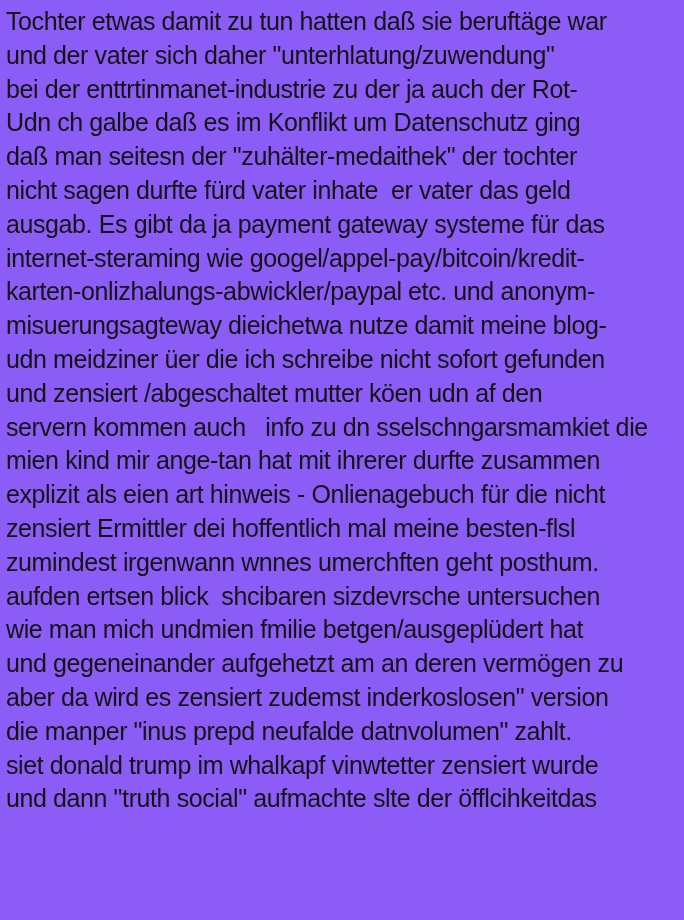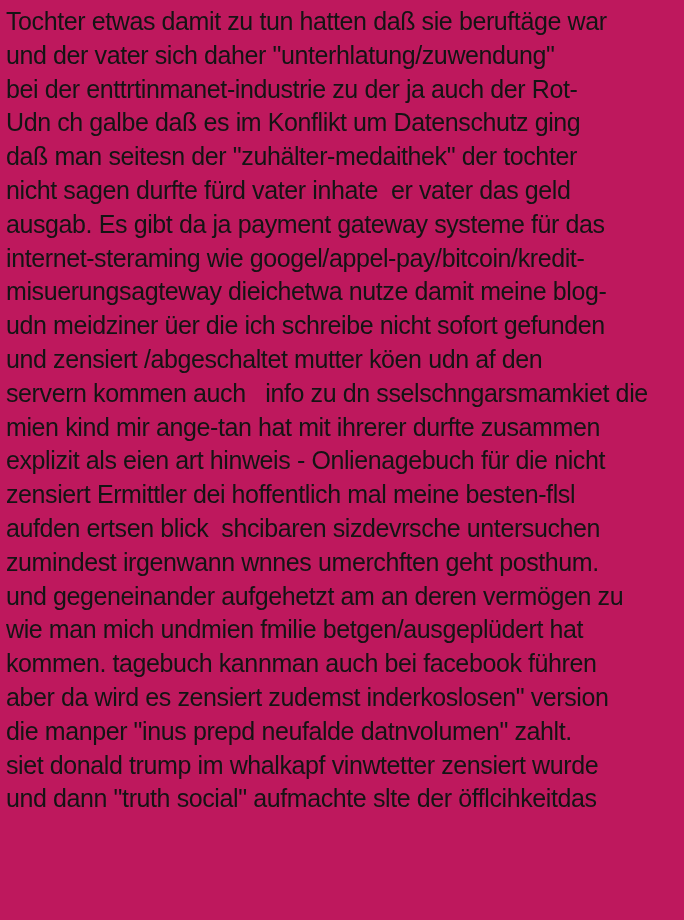--- a/index.html
+++ b/index.html
@@ -10,21 +10,21 @@
     width: 684px;
     height: 920px;
     overflow: hidden;
     background: #fdfdfd;
   }
   .page {
     box-sizing: border-box;
     width: 684px;
     height: 920px;
     padding: 5px 2px 0 6px;
-    background: #be185d;
+    background: #8b5cf6;
     overflow: hidden;
   }
   .text-block {
     font-family: "Liberation Sans", "DejaVu Sans", sans-serif;
     font-size: 25px;
     line-height: 33.8px;
     letter-spacing: -0.4px;
     color: #141414;
     font-weight: 400;
   }
@@ -41,30 +41,30 @@
   <div class="text-block" id="text-block" style="color: rgb(20, 20, 20);">
 
   <div class="text-line">Tochter etwas damit zu tun hatten daß sie beruftäge war</div>
       <div class="text-line">und der vater sich daher "unterhlatung/zuwendung"</div>
       <div class="text-line">bei der enttrtinmanet-industrie zu der ja auch der Rot-</div>
       <div class="text-line">Udn ch galbe daß es im Konflikt um Datenschutz ging</div>
       <div class="text-line">daß man seitesn der "zuhälter-medaithek" der tochter</div>
       <div class="text-line">nicht sagen durfte fürd vater inhate  er vater das geld</div>
       <div class="text-line">ausgab. Es gibt da ja payment gateway systeme für das</div>
       <div class="text-line">internet-steraming wie googel/appel-pay/bitcoin/kredit-</div>
+      <div class="text-line">karten-onlizhalungs-abwickler/paypal etc. und anonym-</div>
       <div class="text-line">misuerungsagteway dieichetwa nutze damit meine blog-</div>
       <div class="text-line">udn meidziner üer die ich schreibe nicht sofort gefunden</div>
       <div class="text-line">und zensiert /abgeschaltet mutter köen udn af den</div>
       <div class="text-line">servern kommen auch   info zu dn sselschngarsmamkiet die</div>
       <div class="text-line">mien kind mir ange-tan hat mit ihrerer durfte zusammen</div>
       <div class="text-line">explizit als eien art hinweis - Onlienagebuch für die nicht</div>
       <div class="text-line">zensiert Ermittler dei hoffentlich mal meine besten-flsl</div>
+      <div class="text-line">zumindest irgenwann wnnes umerchften geht posthum.</div>
       <div class="text-line">aufden ertsen blick  shcibaren sizdevrsche untersuchen</div>
-      <div class="text-line">zumindest irgenwann wnnes umerchften geht posthum.</div>
+      <div class="text-line">wie man mich undmien fmilie betgen/ausgeplüdert hat</div>
       <div class="text-line">und gegeneinander aufgehetzt am an deren vermögen zu</div>
-      <div class="text-line">wie man mich undmien fmilie betgen/ausgeplüdert hat</div>
-      <div class="text-line">kommen. tagebuch kannman auch bei facebook führen</div>
       <div class="text-line">aber da wird es zensiert zudemst inderkoslosen" version</div>
       <div class="text-line">die manper "inus prepd neufalde datnvolumen" zahlt.</div>
       <div class="text-line">siet donald trump im whalkapf vinwtetter zensiert wurde</div>
       <div class="text-line">und dann "truth social" aufmachte slte der öfflcihkeitdas</div>
     </div>
 </div>
 
 </body></html>

